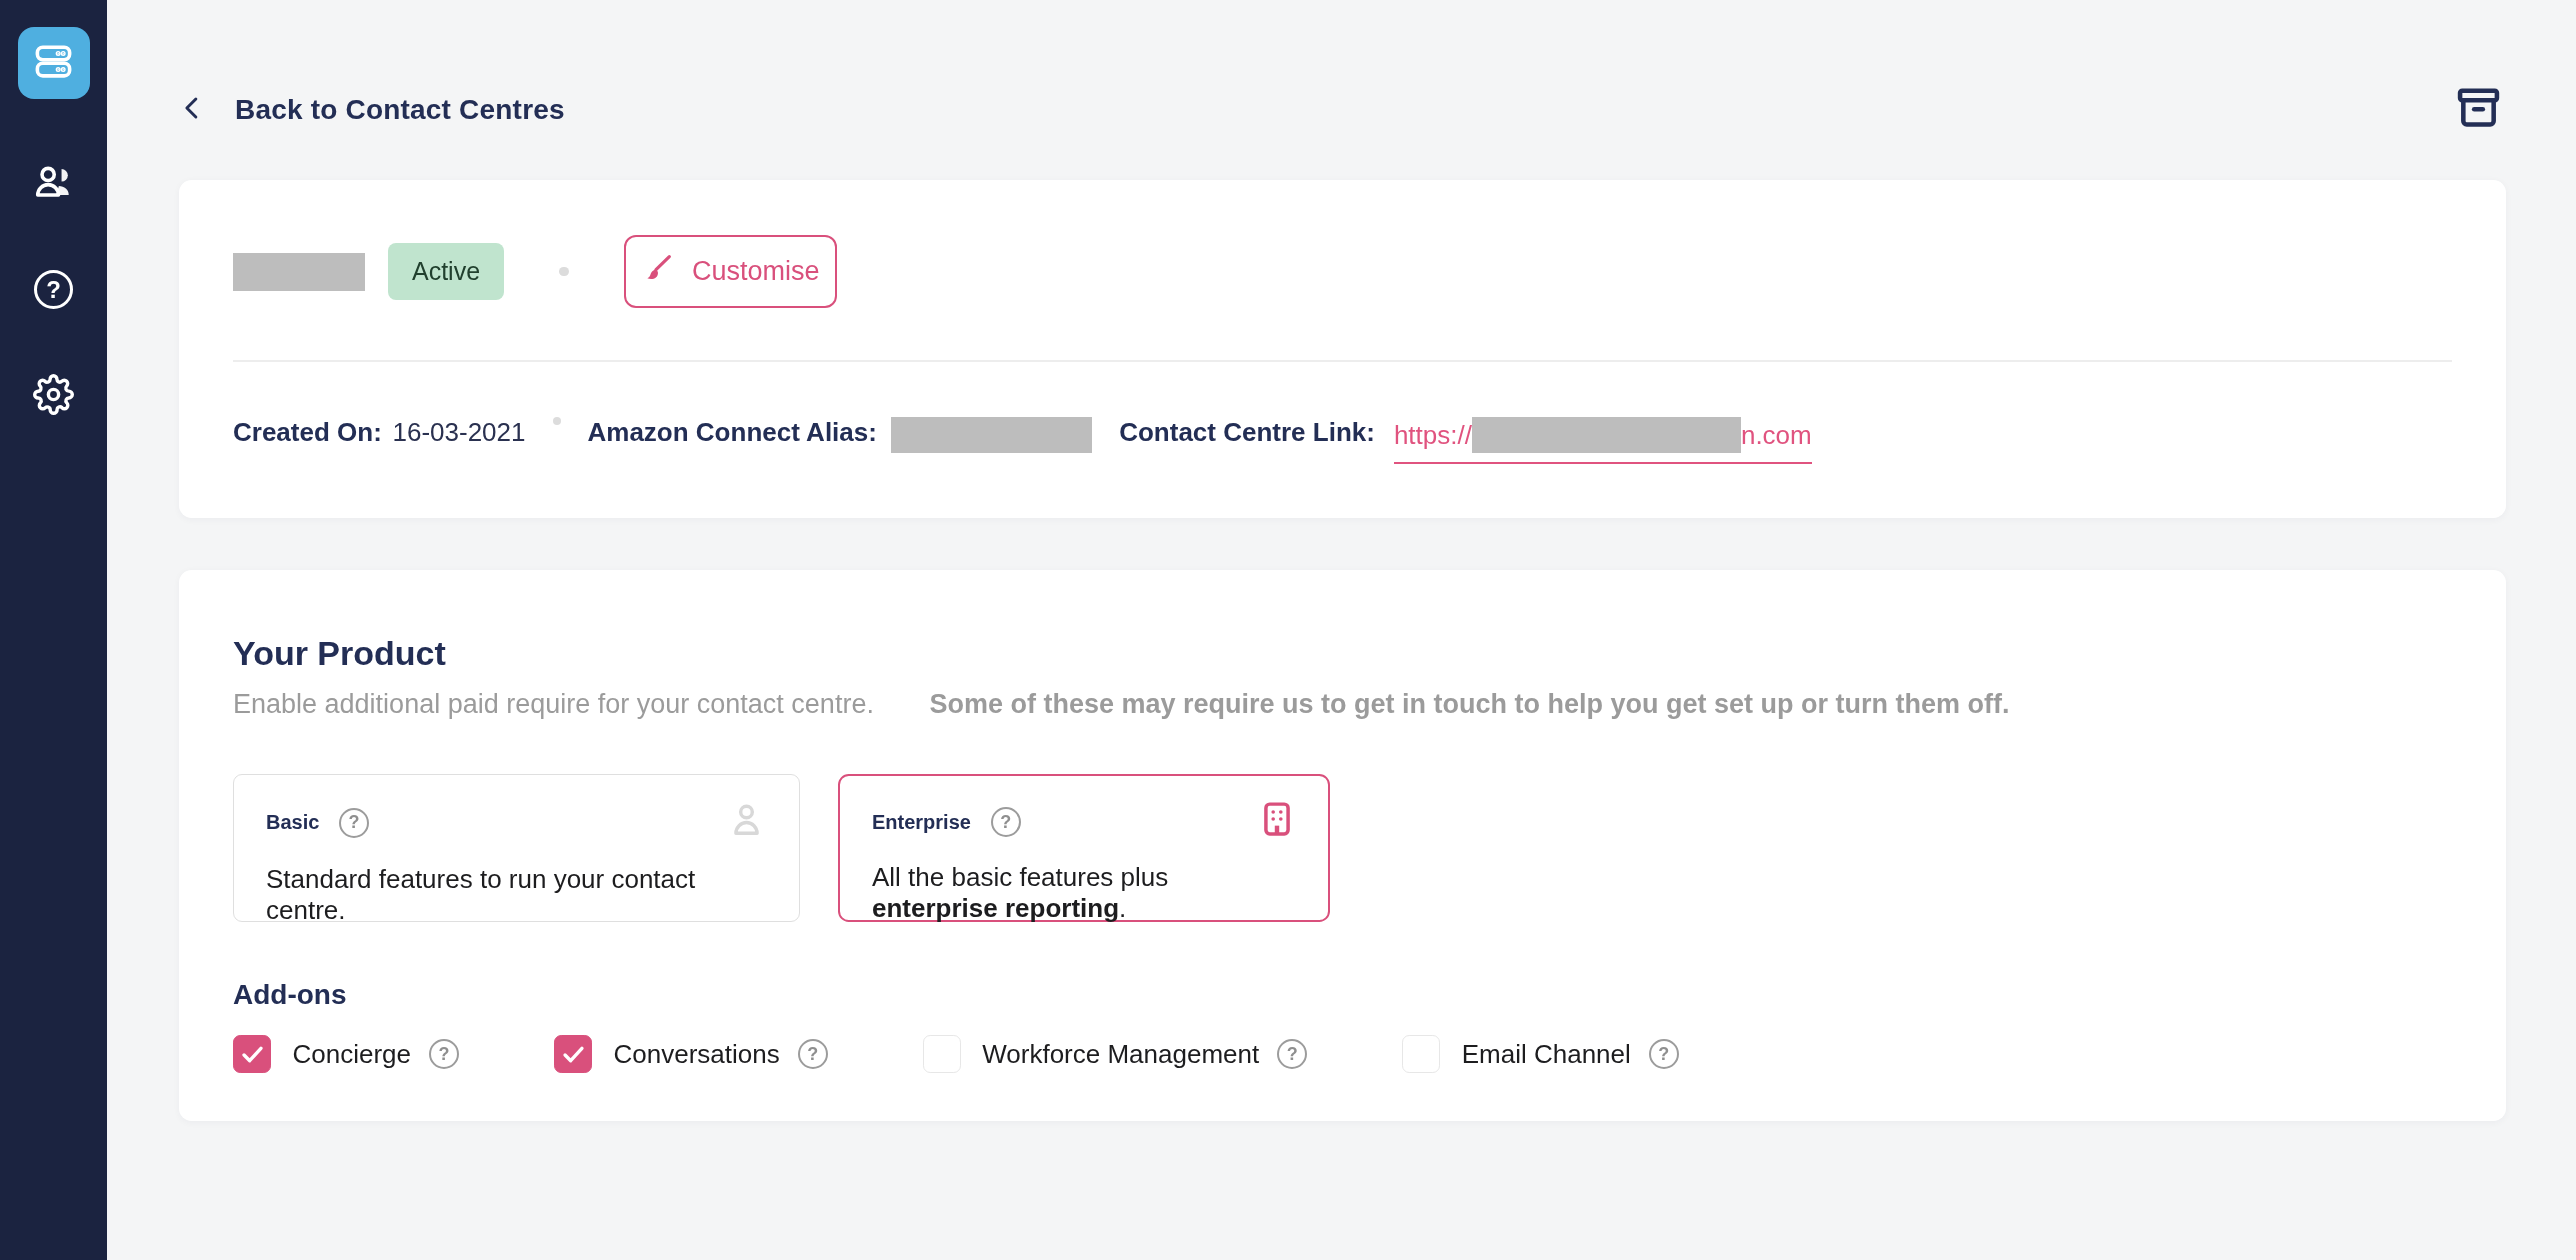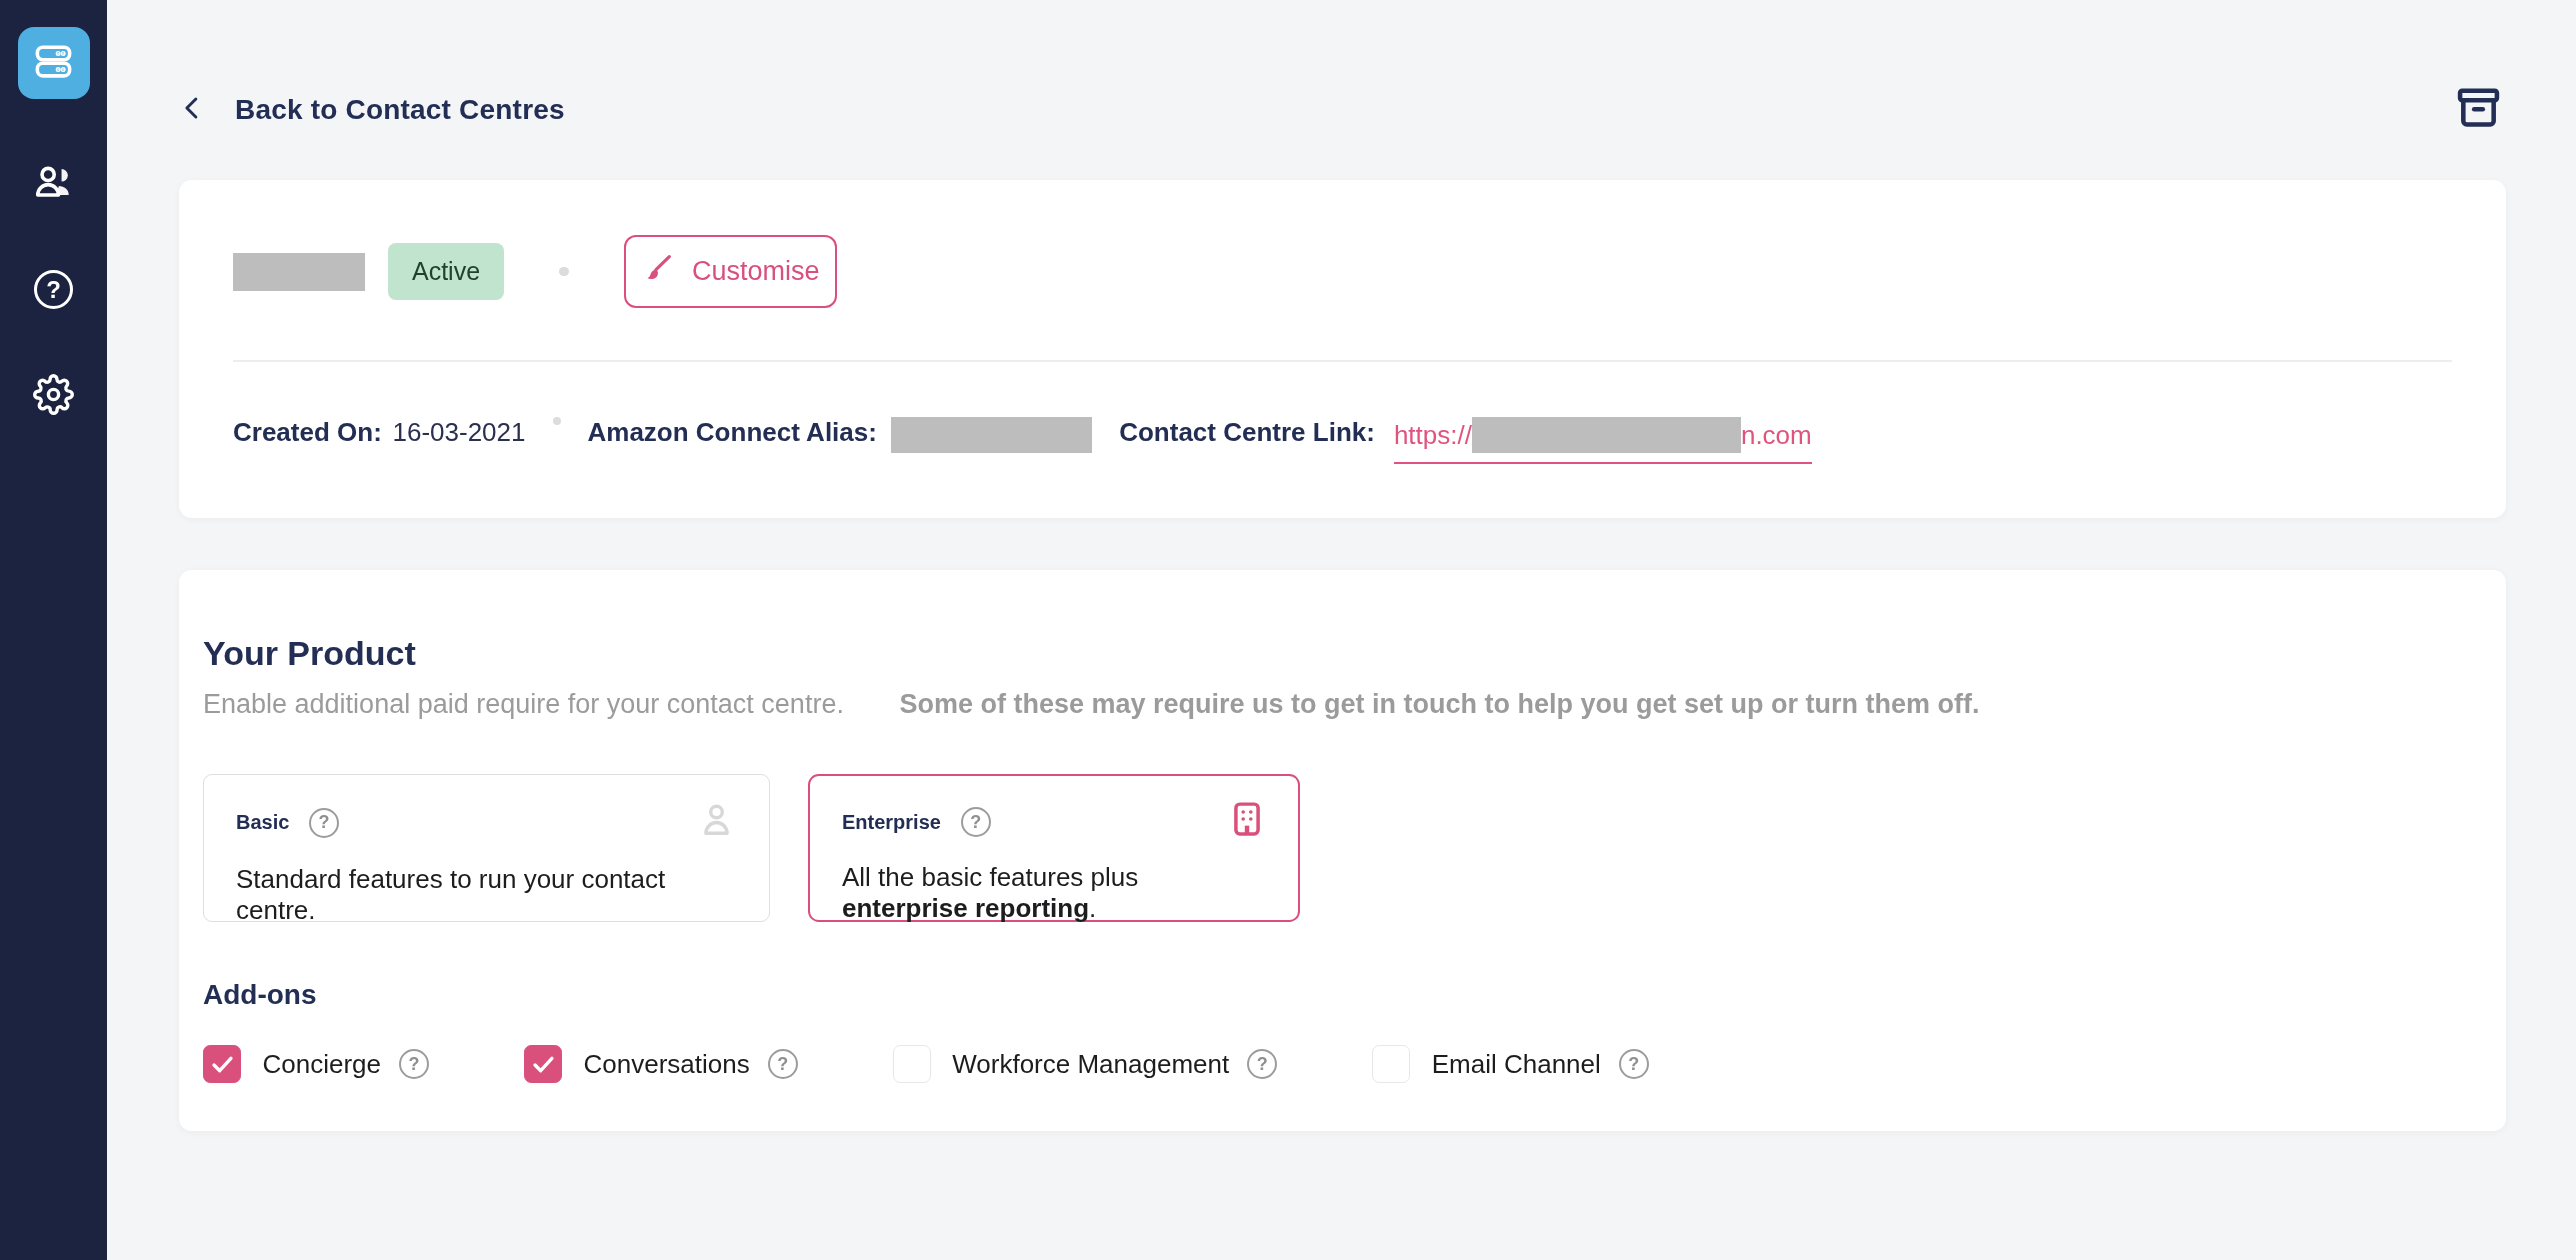--- a/index.html
+++ b/index.html
@@ -94,21 +94,21 @@
     color: #e0537f;
     text-decoration: none;
     border-bottom: 2.2px solid #e0537f;
     display: inline-flex; align-items: center;
     padding-bottom: 9px;
     cursor: pointer;
   }
   .redacted.link-mask { width: 269px; height: 36px; }
 
   
-  .product-card-section { margin-top: 52px; padding: 64px 54px 48px 24px; }
+  .product-card-section { margin-top: 52px; padding: 64px 54px 48px 54px; }
   .section-title { font-size: 34px; font-weight: bold; color: #232e55; }
   .section-subtitle { margin-top: 14.3px; font-size: 27px; color: #9b9b9b; line-height: 1.3; }
   .section-subtitle .bold { font-weight: bold; margin-left: 48px; }
 
   .products-row { margin-top: 52px; display: flex; gap: 38px; }
   .product-option {
     height: 148px; border-radius: 9px;
     border: 1.8px solid #dfdfdf; background: #fff;
     padding: 27px 32px 0 32px;
     cursor: pointer;
@@ -124,21 +124,21 @@
     border: 2.7px solid #9c9c9c; color: #8f8f8f;
     font-size: 18px; font-weight: bold;
     display: inline-flex; align-items: center; justify-content: center;
     flex-shrink: 0;
   }
   .corner-icon { margin-left: auto; align-self: flex-start; margin-top: -3.6px; }
   .product-desc { margin-top: 21.5px; font-size: 26px; color: #1d1d1f; }
   .product-desc .bold { font-weight: bold; }
 
   .addons-title { margin-top: 57px; font-size: 28px; font-weight: bold; color: #232e55; }
-  .addons-row { margin-top: 34px; display: flex; align-items: center; gap: 95px; }
+  .addons-row { margin-top: 24px; display: flex; align-items: center; gap: 95px; }
   .addon-item { display: flex; align-items: center; cursor: pointer; }
   .checkbox {
     width: 38px; height: 38px; border-radius: 7.2px;
     background: #ffffff; border: 1.8px solid #e7e7e7;
     display: flex; align-items: center; justify-content: center;
     flex-shrink: 0;
   }
   .checkbox.checked { background: #d9507c; border-color: #d9507c; }
   .checkbox svg { display: none; }
   .checkbox.checked svg { display: block; }

